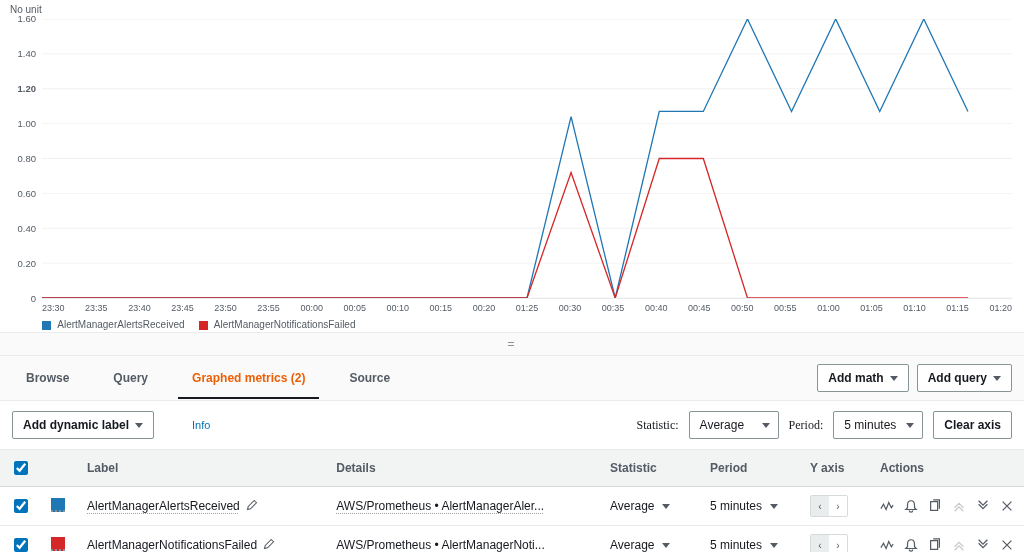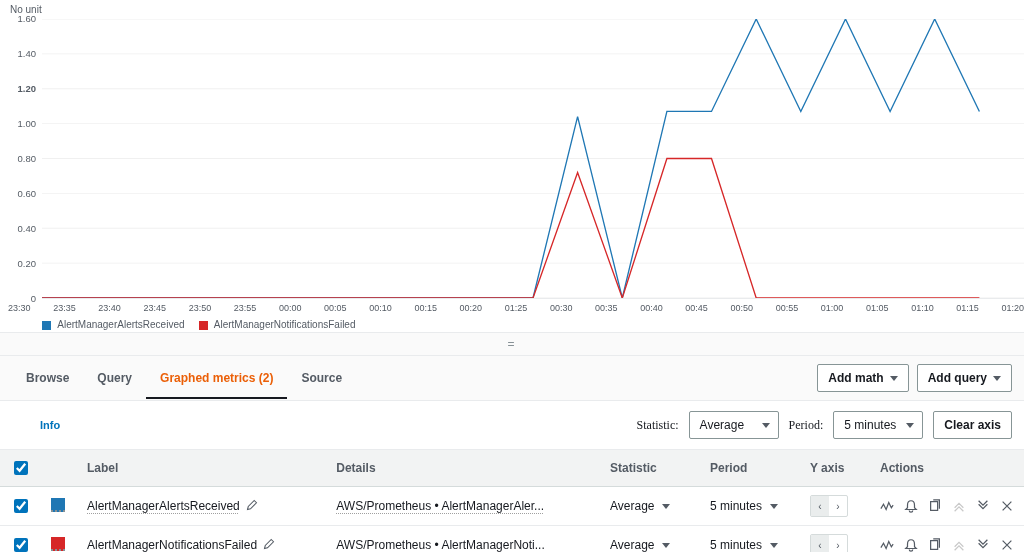--- a/index.html
+++ b/index.html
@@ -23,21 +23,21 @@
     font-family: "Amazon Ember", "Helvetica Neue", Arial, sans-serif;
     font-size: 12px;
     color: var(--text);
     background: var(--bg);
     width: 1024px;
   }
   .root { width: 1024px; }
 
   
   .chart-wrap {
-    padding: 4px 0 0 8px;
+    padding: 4px 12px 0 8px;
     position: relative;
   }
   .chart-nounit {
     font-size: 10px;
     color: var(--text-subtle);
     margin: 0 0 4px 2px;
   }
   .plot {
     position: relative;
     display: flex;
@@ -58,20 +58,21 @@
   .plot-area {
     flex: 1;
     position: relative;
     border-bottom: 1px solid var(--border-light);
   }
   .grid line { stroke: #f0f0f0; stroke-width: 1; }
   .series { fill: none; stroke-width: 1.3; }
   .series.blue { stroke: var(--series-blue); }
   .series.red  { stroke: var(--series-red); }
   .xaxis {
+    margin-left: 34px;
     display: flex;
     justify-content: space-between;
     font-size: 9px;
     color: var(--text-subtle);
     padding-top: 4px;
   }
   .xtick { text-align: center; white-space: nowrap; }
 
   .legend {
     margin: 6px 0 2px 34px;
@@ -98,21 +99,21 @@
     border-top: 1px solid var(--border-light);
     border-bottom: 1px solid var(--border-light);
     letter-spacing: 2px;
   }
 
   
   .tabbar {
     display: flex;
     align-items: center;
     padding: 0 12px;
-    gap: 0;
+    gap: 16px;
     background: var(--bg-alt);
     border-bottom: 1px solid var(--border-light);
   }
   .tab {
     padding: 12px 14px;
     font-size: 12px;
     font-weight: 700;
     color: var(--text-subtle);
     cursor: pointer;
   }
@@ -140,21 +141,21 @@
   .tabbar .btns { display: flex; gap: 8px; padding: 8px 0; }
 
   
   .controls {
     display: flex;
     align-items: center;
     padding: 10px 12px;
     gap: 10px;
     background: #fff;
   }
-  .info-link { color: var(--blue); font-size: 11px; font-weight: 700; cursor: pointer; padding-left: 28px; }
+  .info-link { color: var(--blue); font-size: 11px; font-weight: 400; cursor: pointer; padding-left: 28px; }
   .controls .spacer { flex: 1; }
   .ctrl-label { font-size: 12px; color: var(--text); font-family: Liberation Serif, serif; }
   .select {
     display: inline-flex;
     align-items: center;
     justify-content: space-between;
     gap: 8px;
     height: 28px;
     padding: 0 8px 0 10px;
     border: 1px solid var(--input-border);
@@ -301,20 +302,24 @@
         <span class="caret"></span>
       </button>
       <button class="btn">
         <span>Add query</span>
         <span class="caret"></span>
       </button>
     </div>
   </div>
 
   <div class="controls">
+    <button class="btn">
+      <span>Add dynamic label</span>
+      <span class="caret"></span>
+    </button>
     <span class="info-link">Info</span>
     <div class="spacer"></div>
     <span class="ctrl-label">Statistic:</span>
     <div class="select">
       <span>Average</span>
       <span class="caret"></span>
     </div>
     <span class="ctrl-label">Period:</span>
     <div class="select">
       <span>5 minutes</span>

